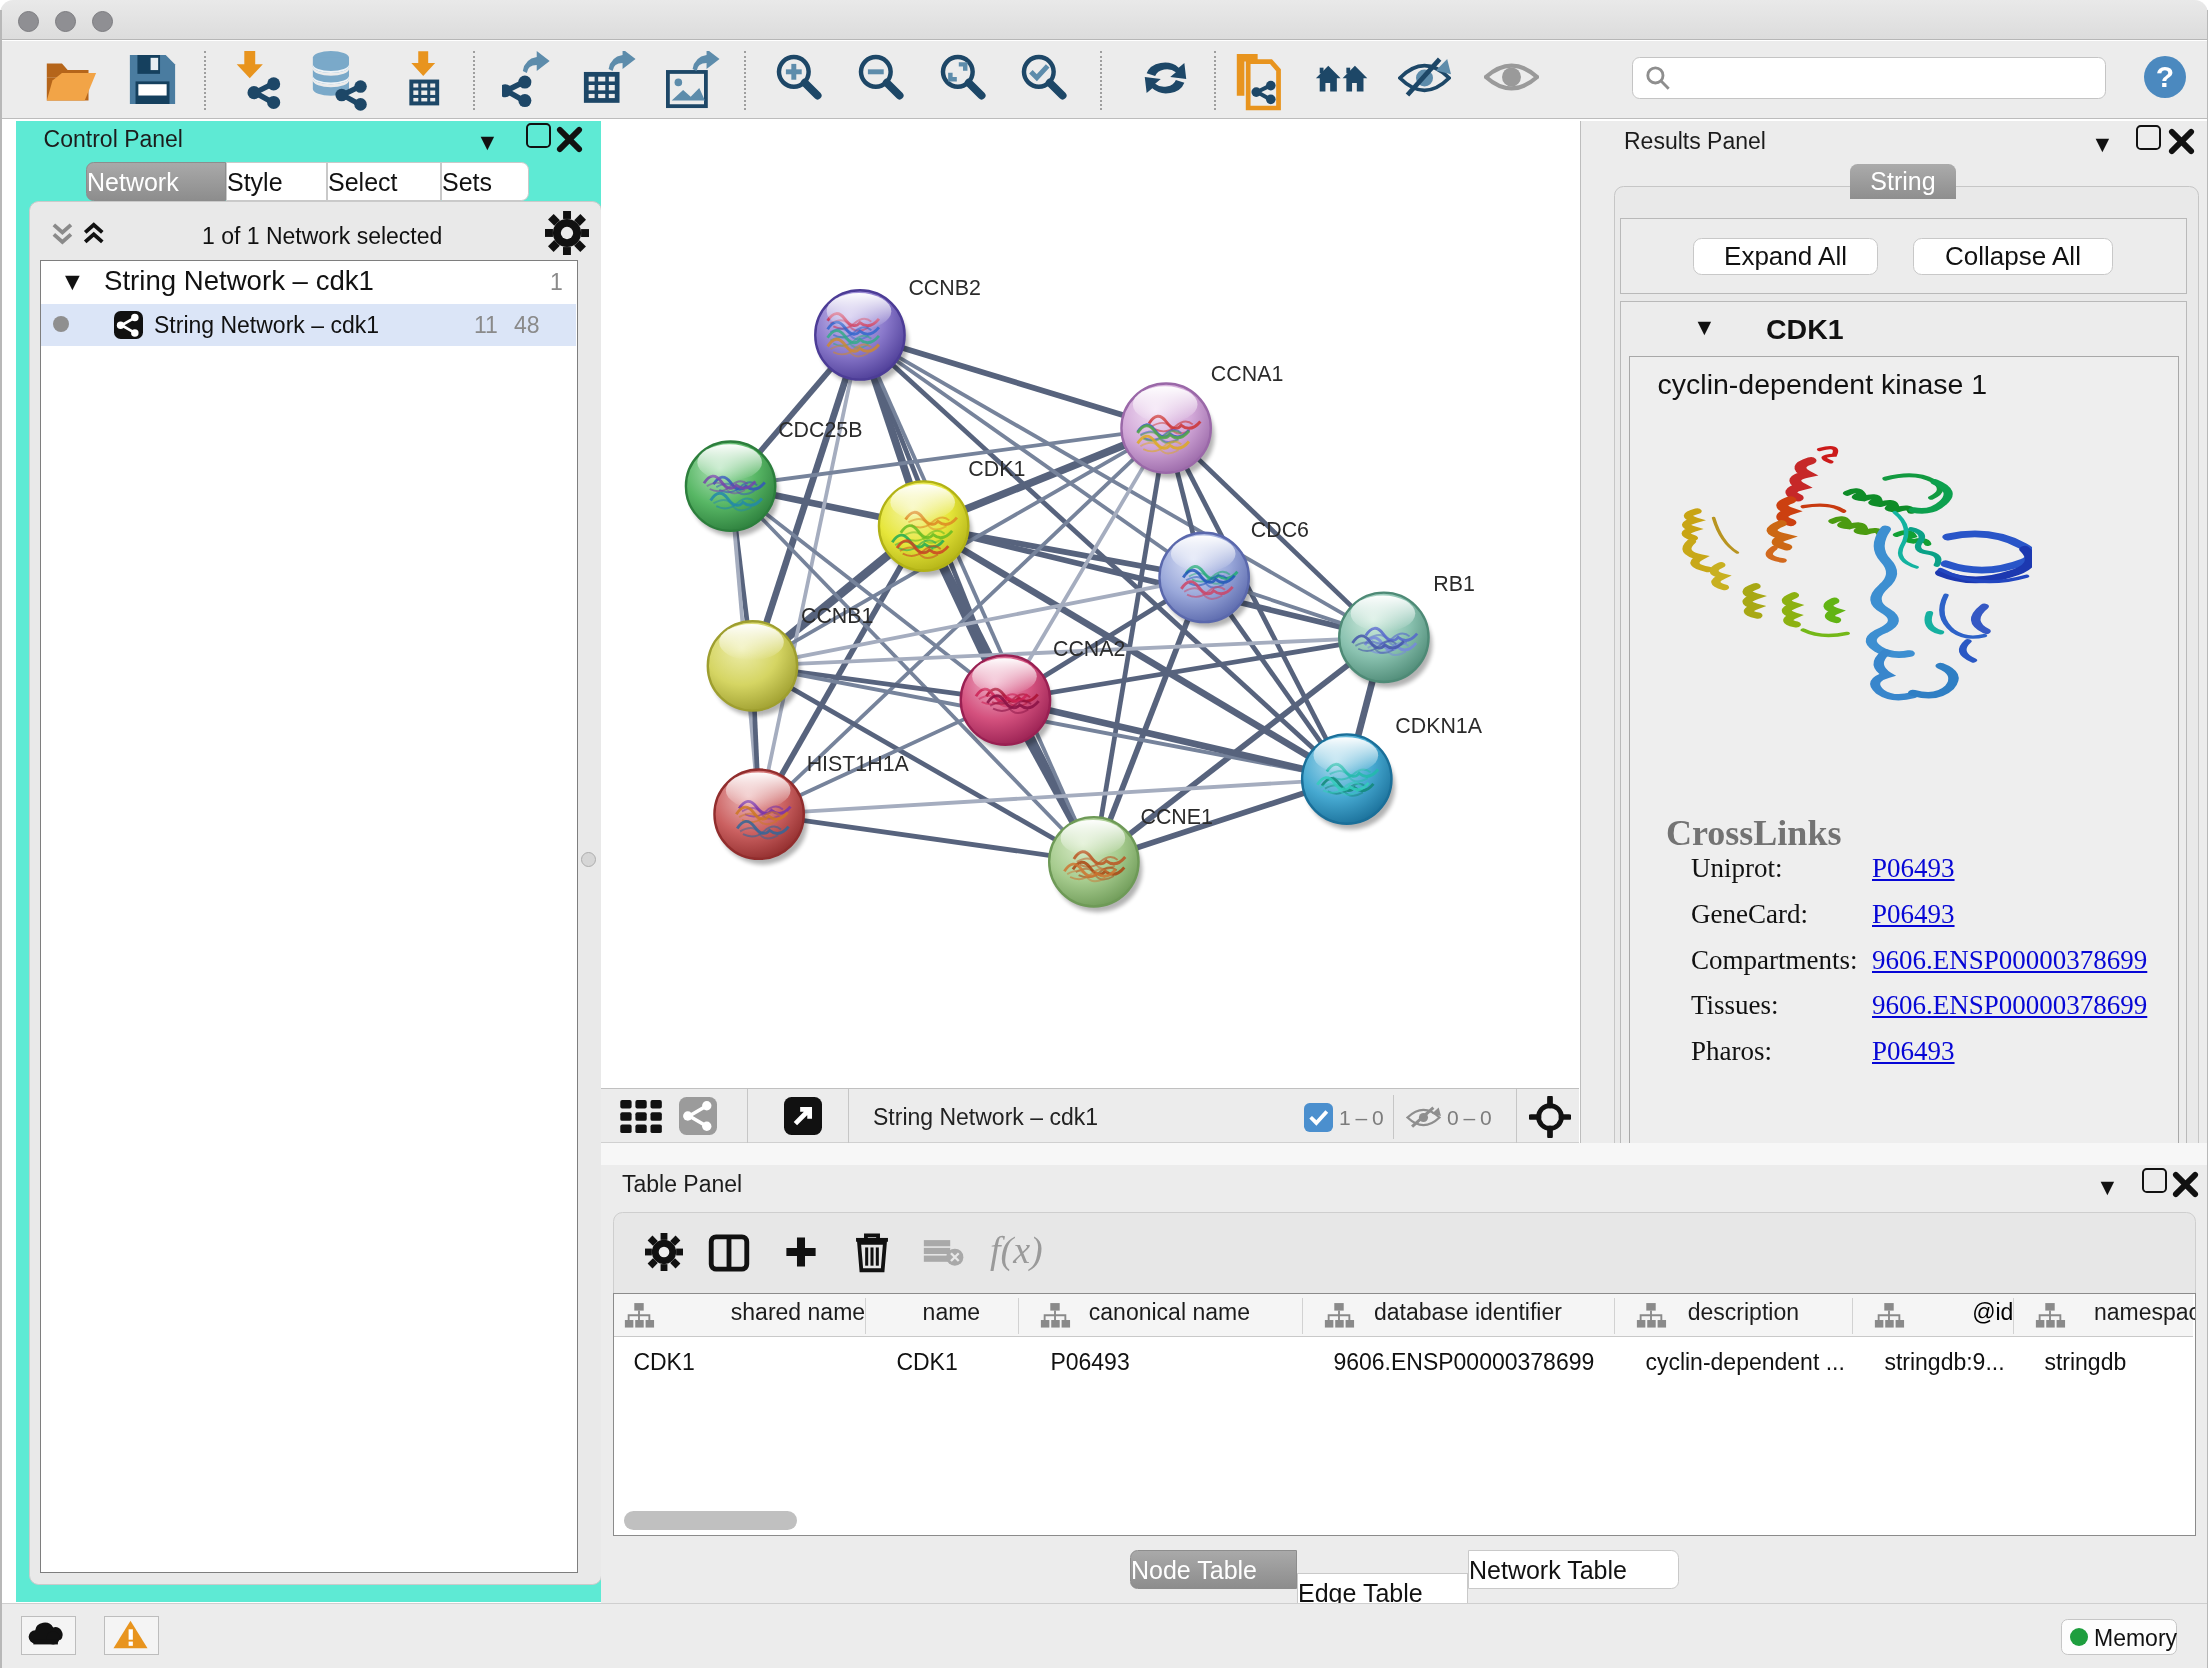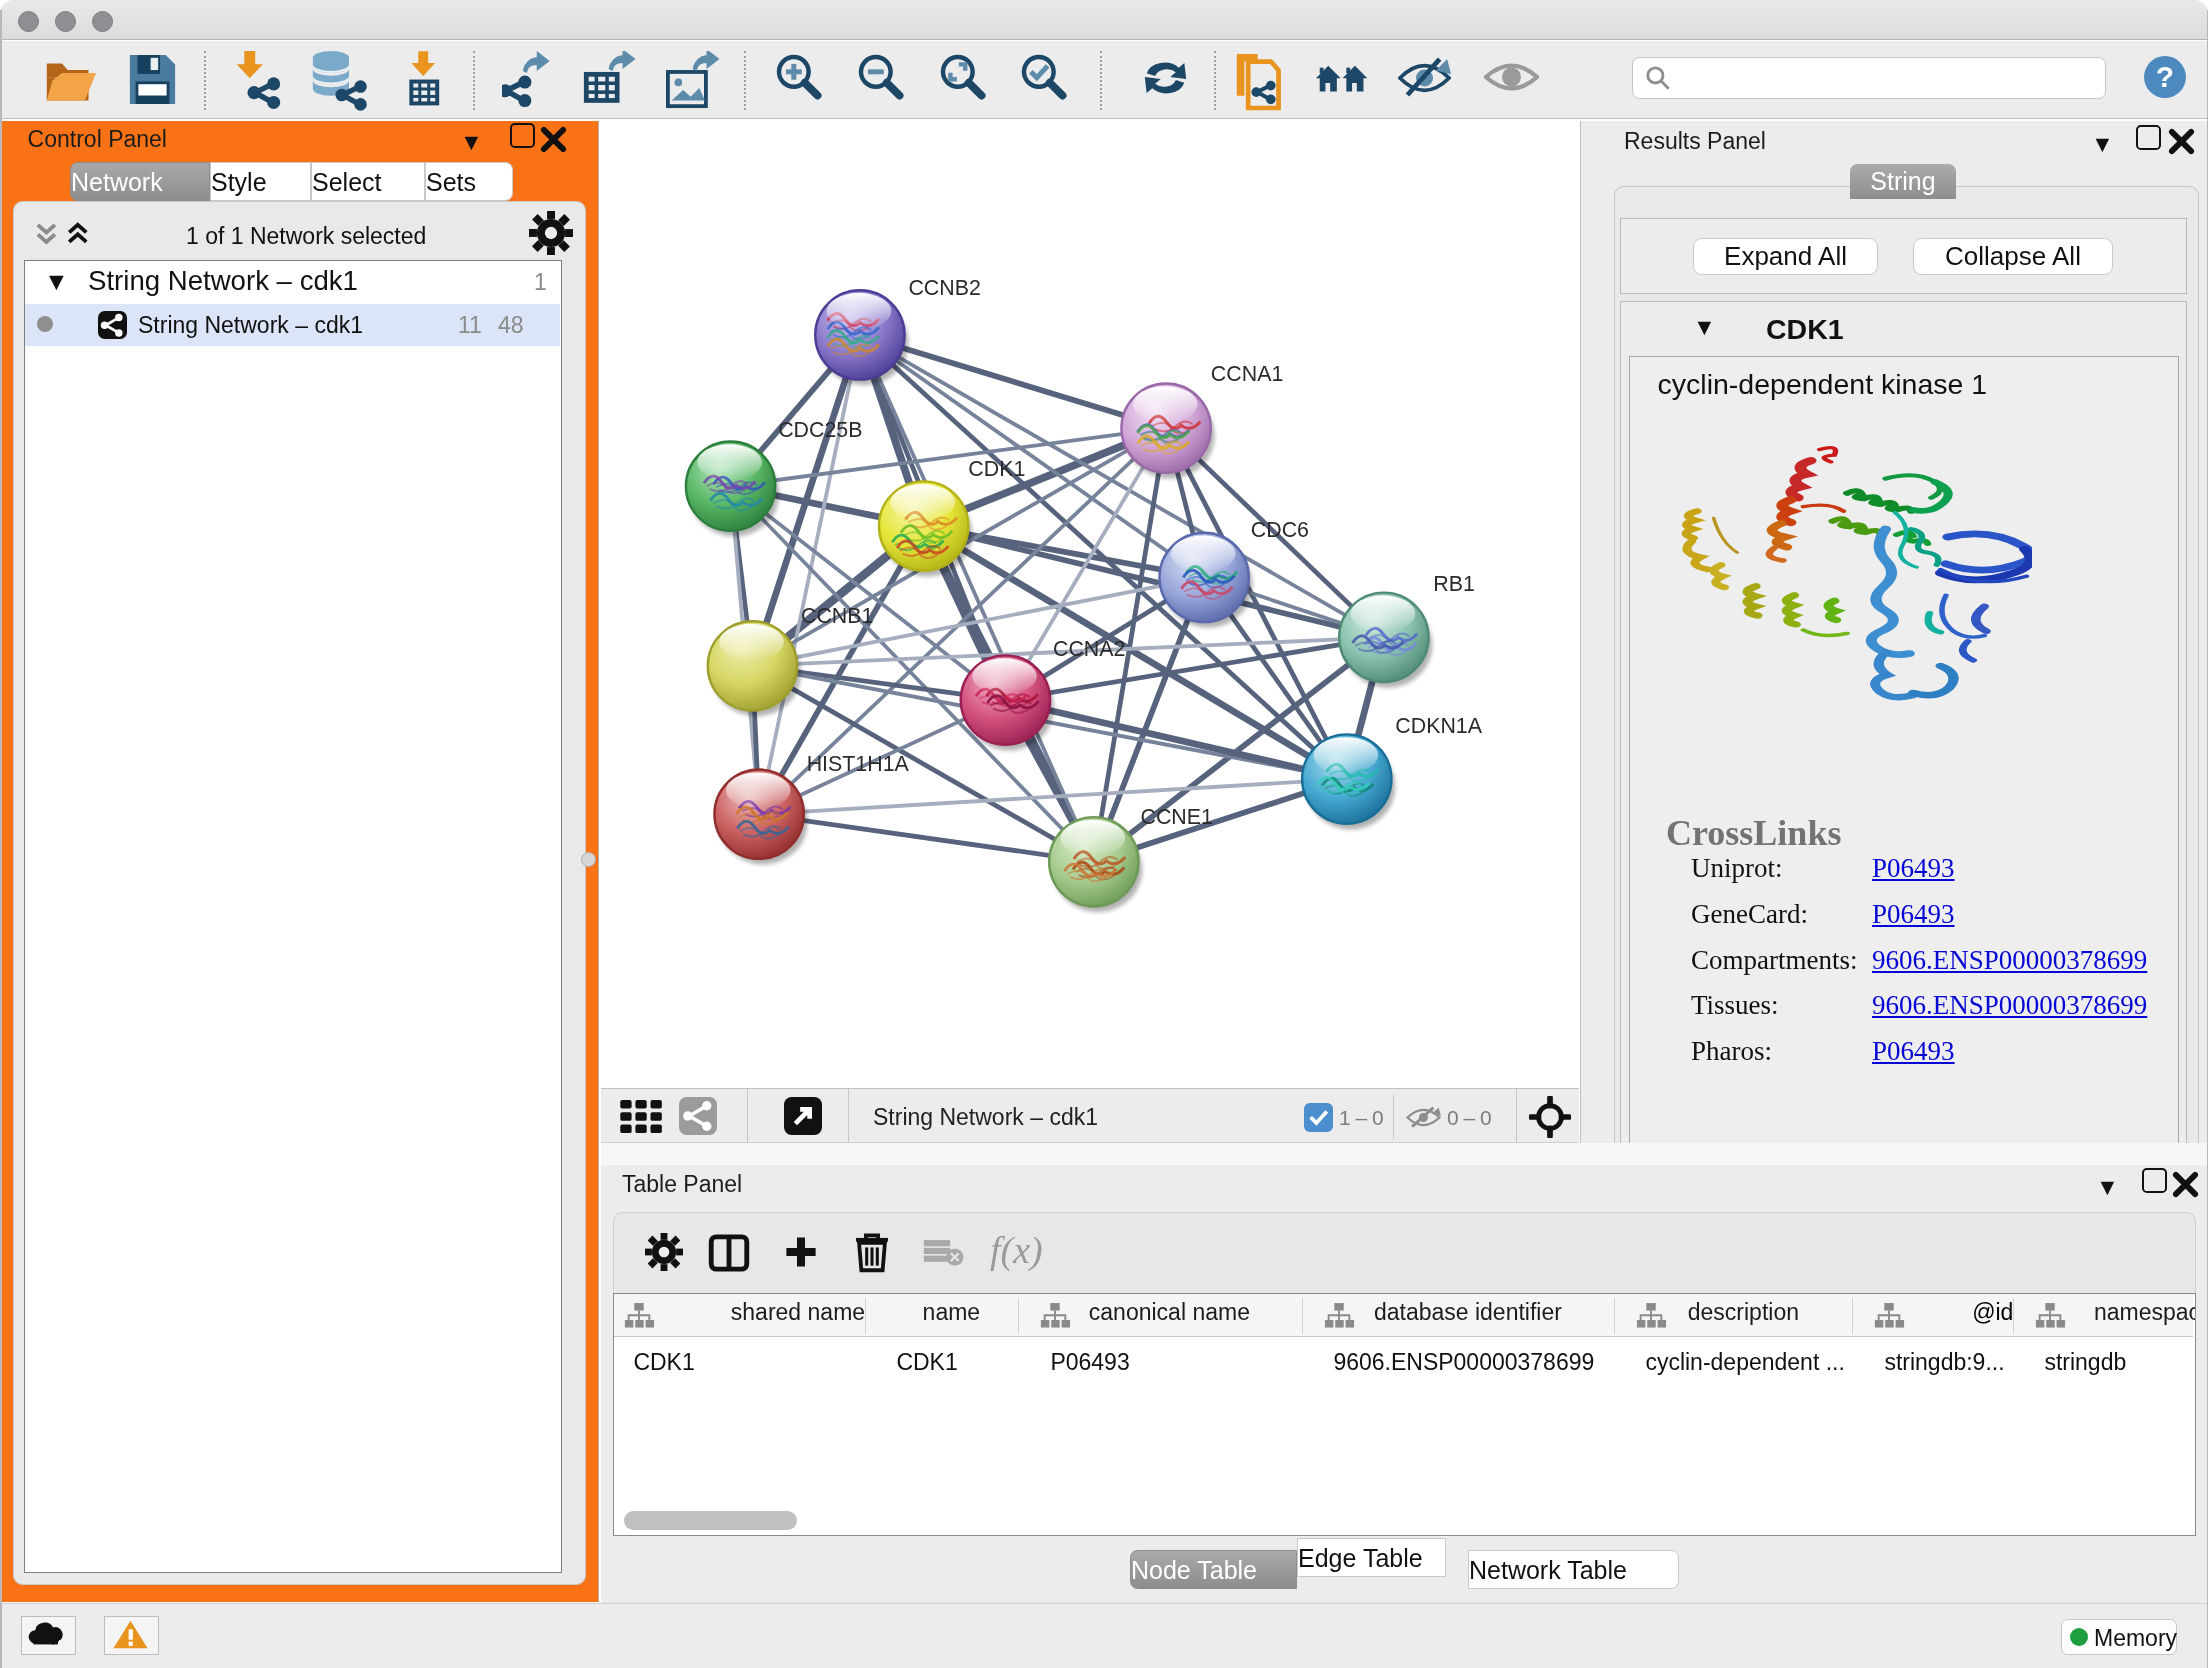--- a/index.html
+++ b/index.html
@@ -4,21 +4,21 @@
 html,body{width:2208px;height:1668px;font-family:"Liberation Sans",sans-serif;background:#fff;overflow:hidden}
 .abs{position:absolute}
 #titlebar{left:0;top:0;width:2208px;height:40px;background:linear-gradient(#e9e9e9,#dcdcdc);border-bottom:1px solid #b6b6b6;border-radius:13.3px 13.3px 0 0}
 .tl{position:absolute;top:10.5px;width:21px;height:21px;border-radius:50%;background:#8f8f93;border:1px solid #7c7c80}
 #title{position:absolute;top:6.7px;left:0;width:100%;text-align:center;font-size:26px;color:#353535}
 #toolbar{left:0;top:41px;width:2208px;height:78px;background:#ececec;border-bottom:1.9px solid #bcbcbc}
 .sep{position:absolute;top:9.5px;height:59px;width:0;border-left:2.9px dotted #9e9e9e}
 #searchbox{position:absolute;left:1632px;top:16px;width:474px;height:42px;background:#fff;border:1.9px solid #c4c4c4;border-radius:7.6px}
 #helpbtn{position:absolute;left:2144px;top:15px;width:42px;height:42px;border-radius:50%;background:#4b89bf;color:#fff;font-size:30px;font-weight:bold;text-align:center;line-height:42px}
 .panel-title{font-size:23px;color:#1c1c1c}
-#cpanel{left:0;top:121px;width:599px;height:1481px;background:#f97316;border-right:1.9px solid #b0b0b0}
+#cpanel{left:16px;top:121px;width:599px;height:1481px;background:#5eead4;border-right:1.9px solid #b0b0b0}
 #netview{left:601px;top:121px;width:978px;height:967px;background:#fff}
 #netfooter{left:601px;top:1088px;width:978px;height:55px;background:#ececec;border-top:1.9px solid #c0c0c0;border-bottom:1px solid #d0d0d0}
 #rpanel{left:1580px;top:121px;width:629px;height:1029px;background:#ececec;border-left:1px solid #bdbdbd}
 #midgap{left:601px;top:1143px;width:1607px;height:22px;background:#f7f7f7}
 #tpanel{left:601px;top:1165px;width:1607px;height:438px;background:#ececec}
 #statusbar{left:0;top:1603px;width:2208px;height:82px;background:#ececec;border-top:1.9px solid #cfcfcf}
 .tab{position:absolute;top:0;height:39px;background:#fff;border:1px solid #c9c9c9;font-size:25px;color:#111;text-align:left}
 .tabsel{background:linear-gradient(#a9a9a9,#8d8d8d);color:#fff;border-color:#8d8d8d}
 .btn{position:absolute;background:#fff;border:1px solid #c8c8c8;border-radius:8.6px;font-size:26px;color:#111;text-align:center}
 .serif{font-family:"Liberation Serif",serif}
@@ -789,21 +789,21 @@
       <div class="abs" style="left:19px;top:55px;font-size:23px;color:#111">CDK1</div>
       <div class="abs" style="left:282px;top:55px;font-size:23px;color:#111">CDK1</div>
       <div class="abs" style="left:436px;top:55px;font-size:23px;color:#111">P06493</div>
       <div class="abs" style="left:719px;top:55px;font-size:23px;color:#111">9606.ENSP00000378699</div>
       <div class="abs" style="left:1031px;top:55px;font-size:23px;color:#111">cyclin-dependent ...</div>
       <div class="abs" style="left:1270px;top:55px;font-size:23px;color:#111">stringdb:9...</div>
       <div class="abs" style="left:1430px;top:55px;font-size:23px;color:#111">stringdb</div>
       <div class="abs" style="left:9.5px;top:217px;width:173px;height:19px;background:#c0c0c0;border-radius:9.5px"></div>
     </div>
     <div class="tab tabsel" style="left:529px;top:385px;width:167px;line-height:38px;border-radius:7.6px 0 0 7.6px">Node Table</div>
-    <div class="tab" style="left:696px;top:373px;width:149px;line-height:38px">Edge Table</div>
+    <div class="tab" style="left:696px;top:408px;width:171px;line-height:38px">Edge Table</div>
     <div class="tab" style="left:867px;top:385px;width:211px;line-height:38px;border-radius:0 7.6px 7.6px 0">Network Table</div>
   </div>
 <div id="statusbar" class="abs">
     <div class="abs" style="left:21px;top:12.4px;width:55px;height:39px;background:#f4f4f4;border:1.9px solid #bdbdbd"><svg width="51" height="35" viewBox="0 0 54 37">
         <path d="M14 28 a7 7 0 0 1 0-14 a10 9 0 0 1 19-3 a8 8 0 0 1 8 13 z" fill="#111"></path>
         <circle cx="33" cy="22" r="7" fill="#111"></circle>
         <rect x="12" y="24" width="26" height="5" fill="#111"></rect>
       </svg></div>
     <div class="abs" style="left:104px;top:12.4px;width:55px;height:39px;background:#f4f4f4;border:1.9px solid #bdbdbd"><svg width="51" height="35" viewBox="0 0 54 37">
         <path d="M27 4 L45 33 H9 Z" fill="#e8941e"></path>

